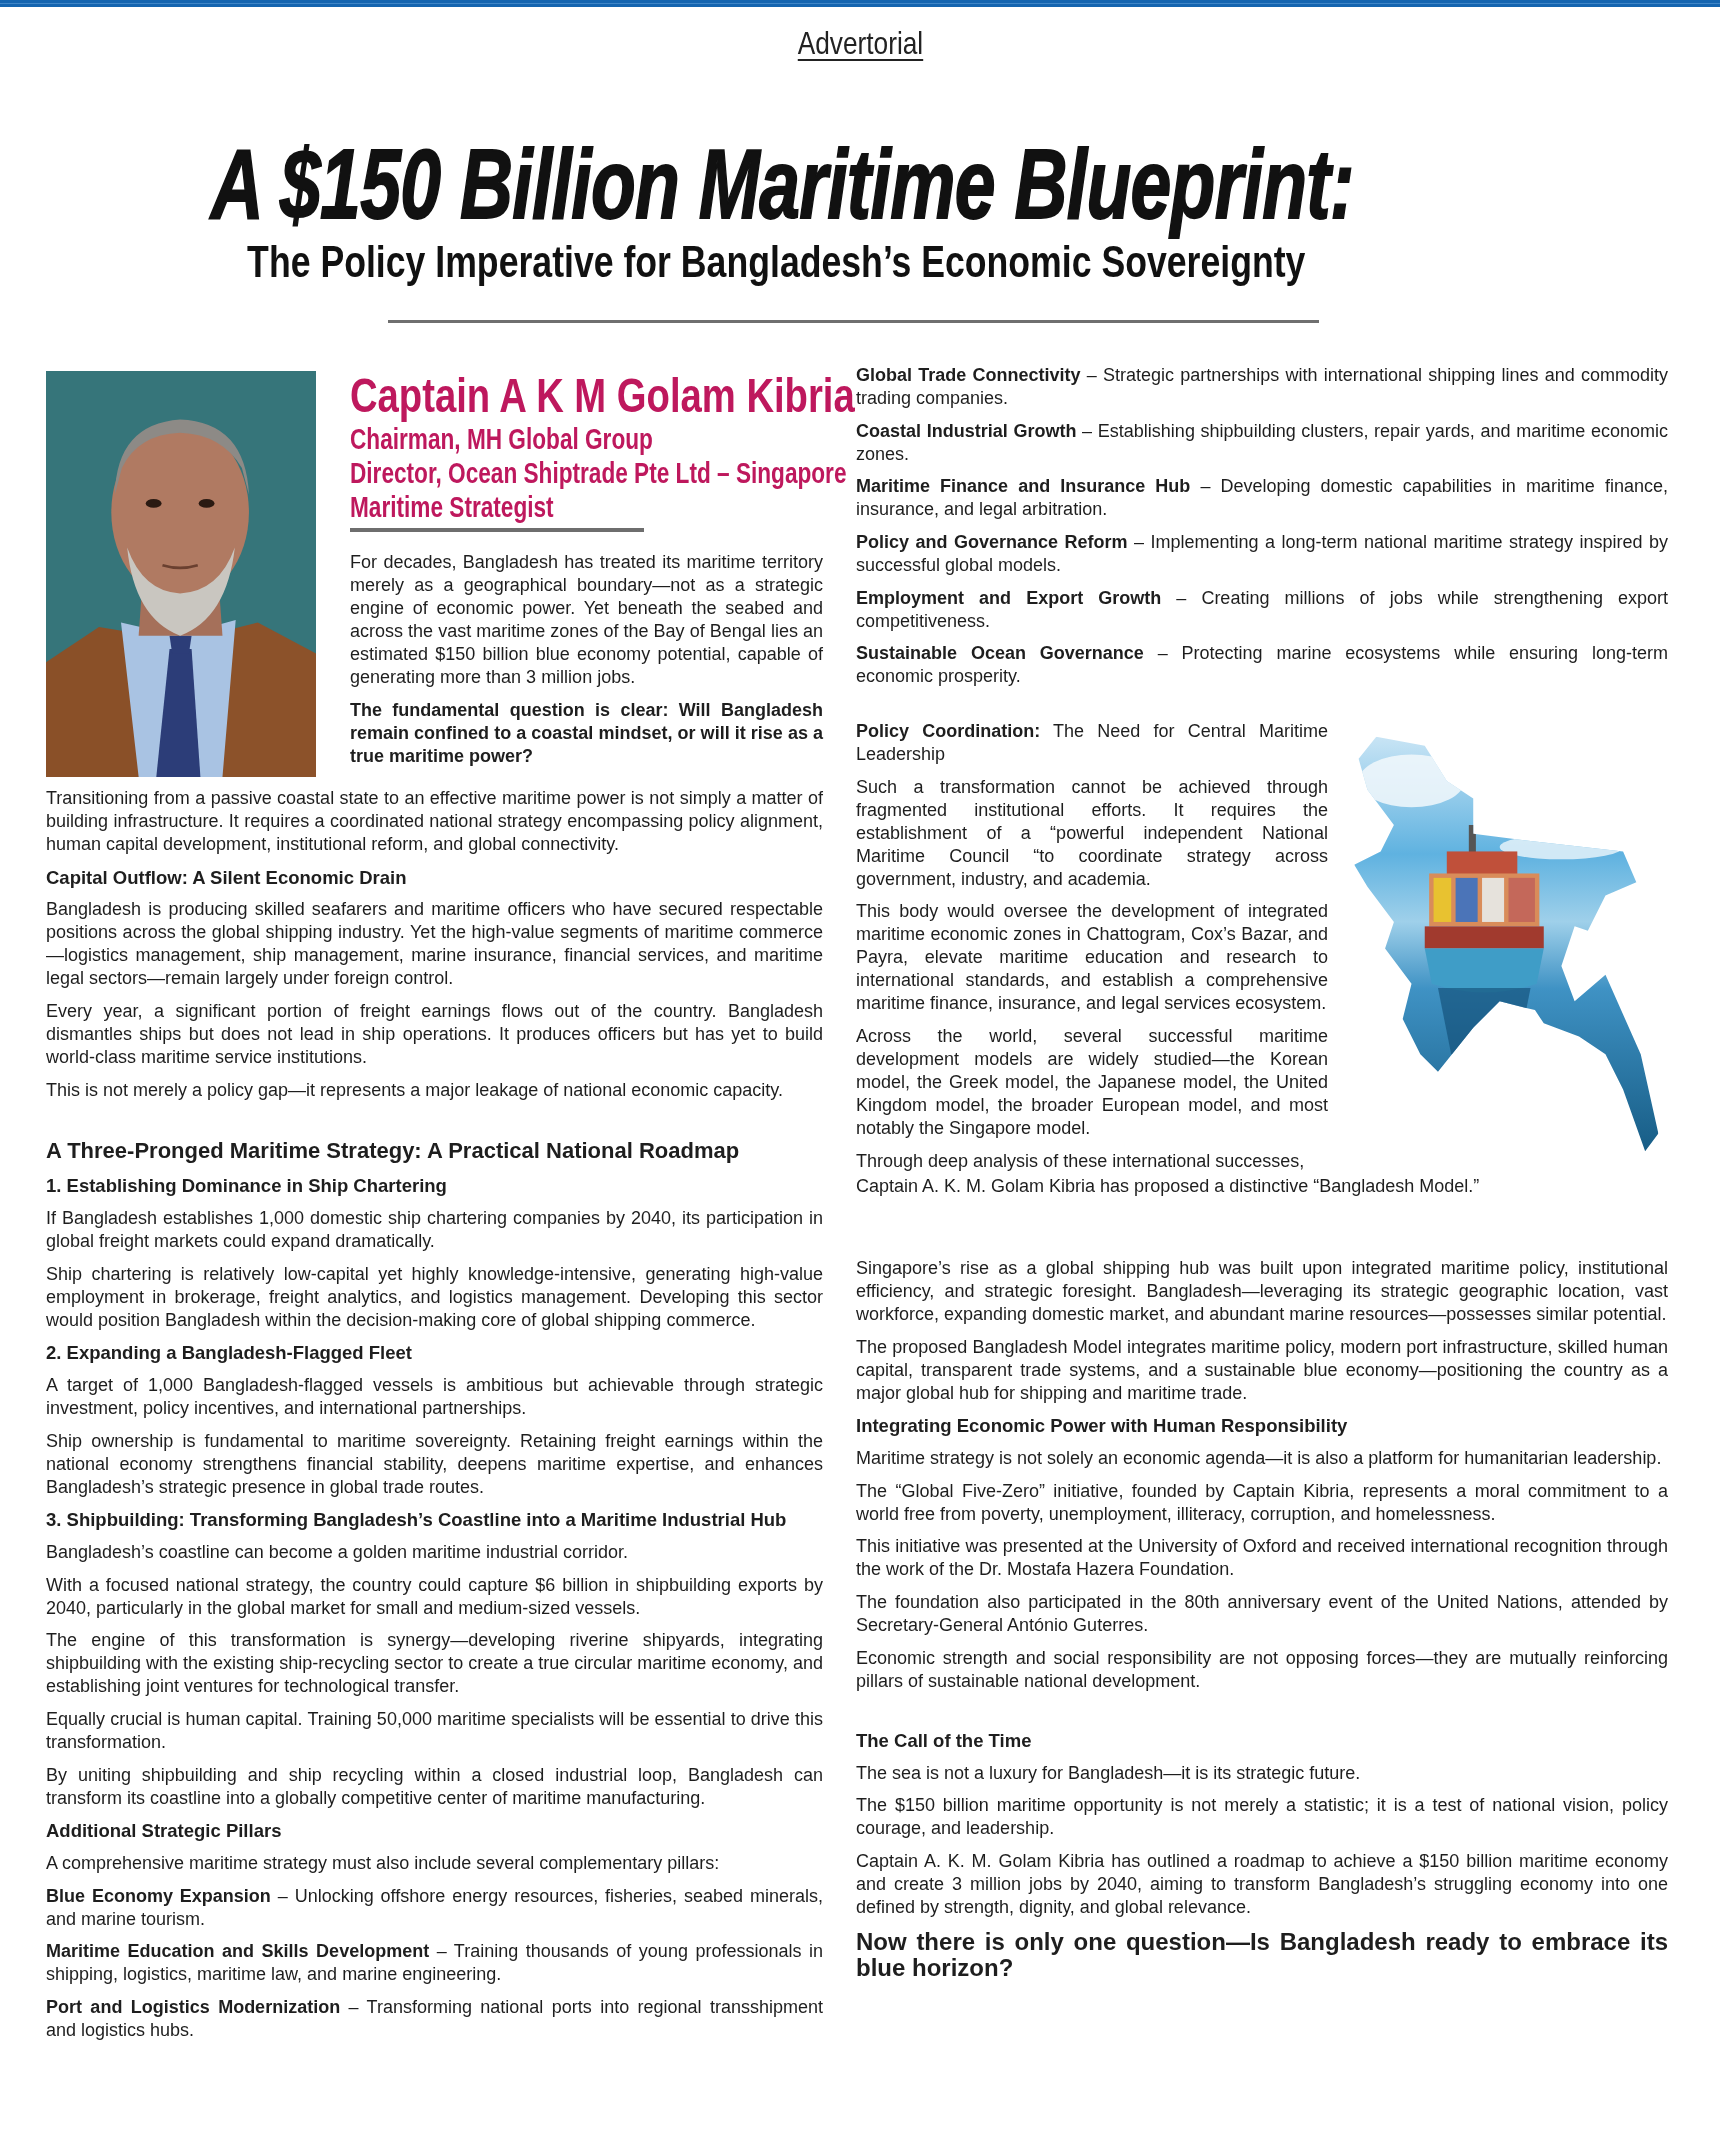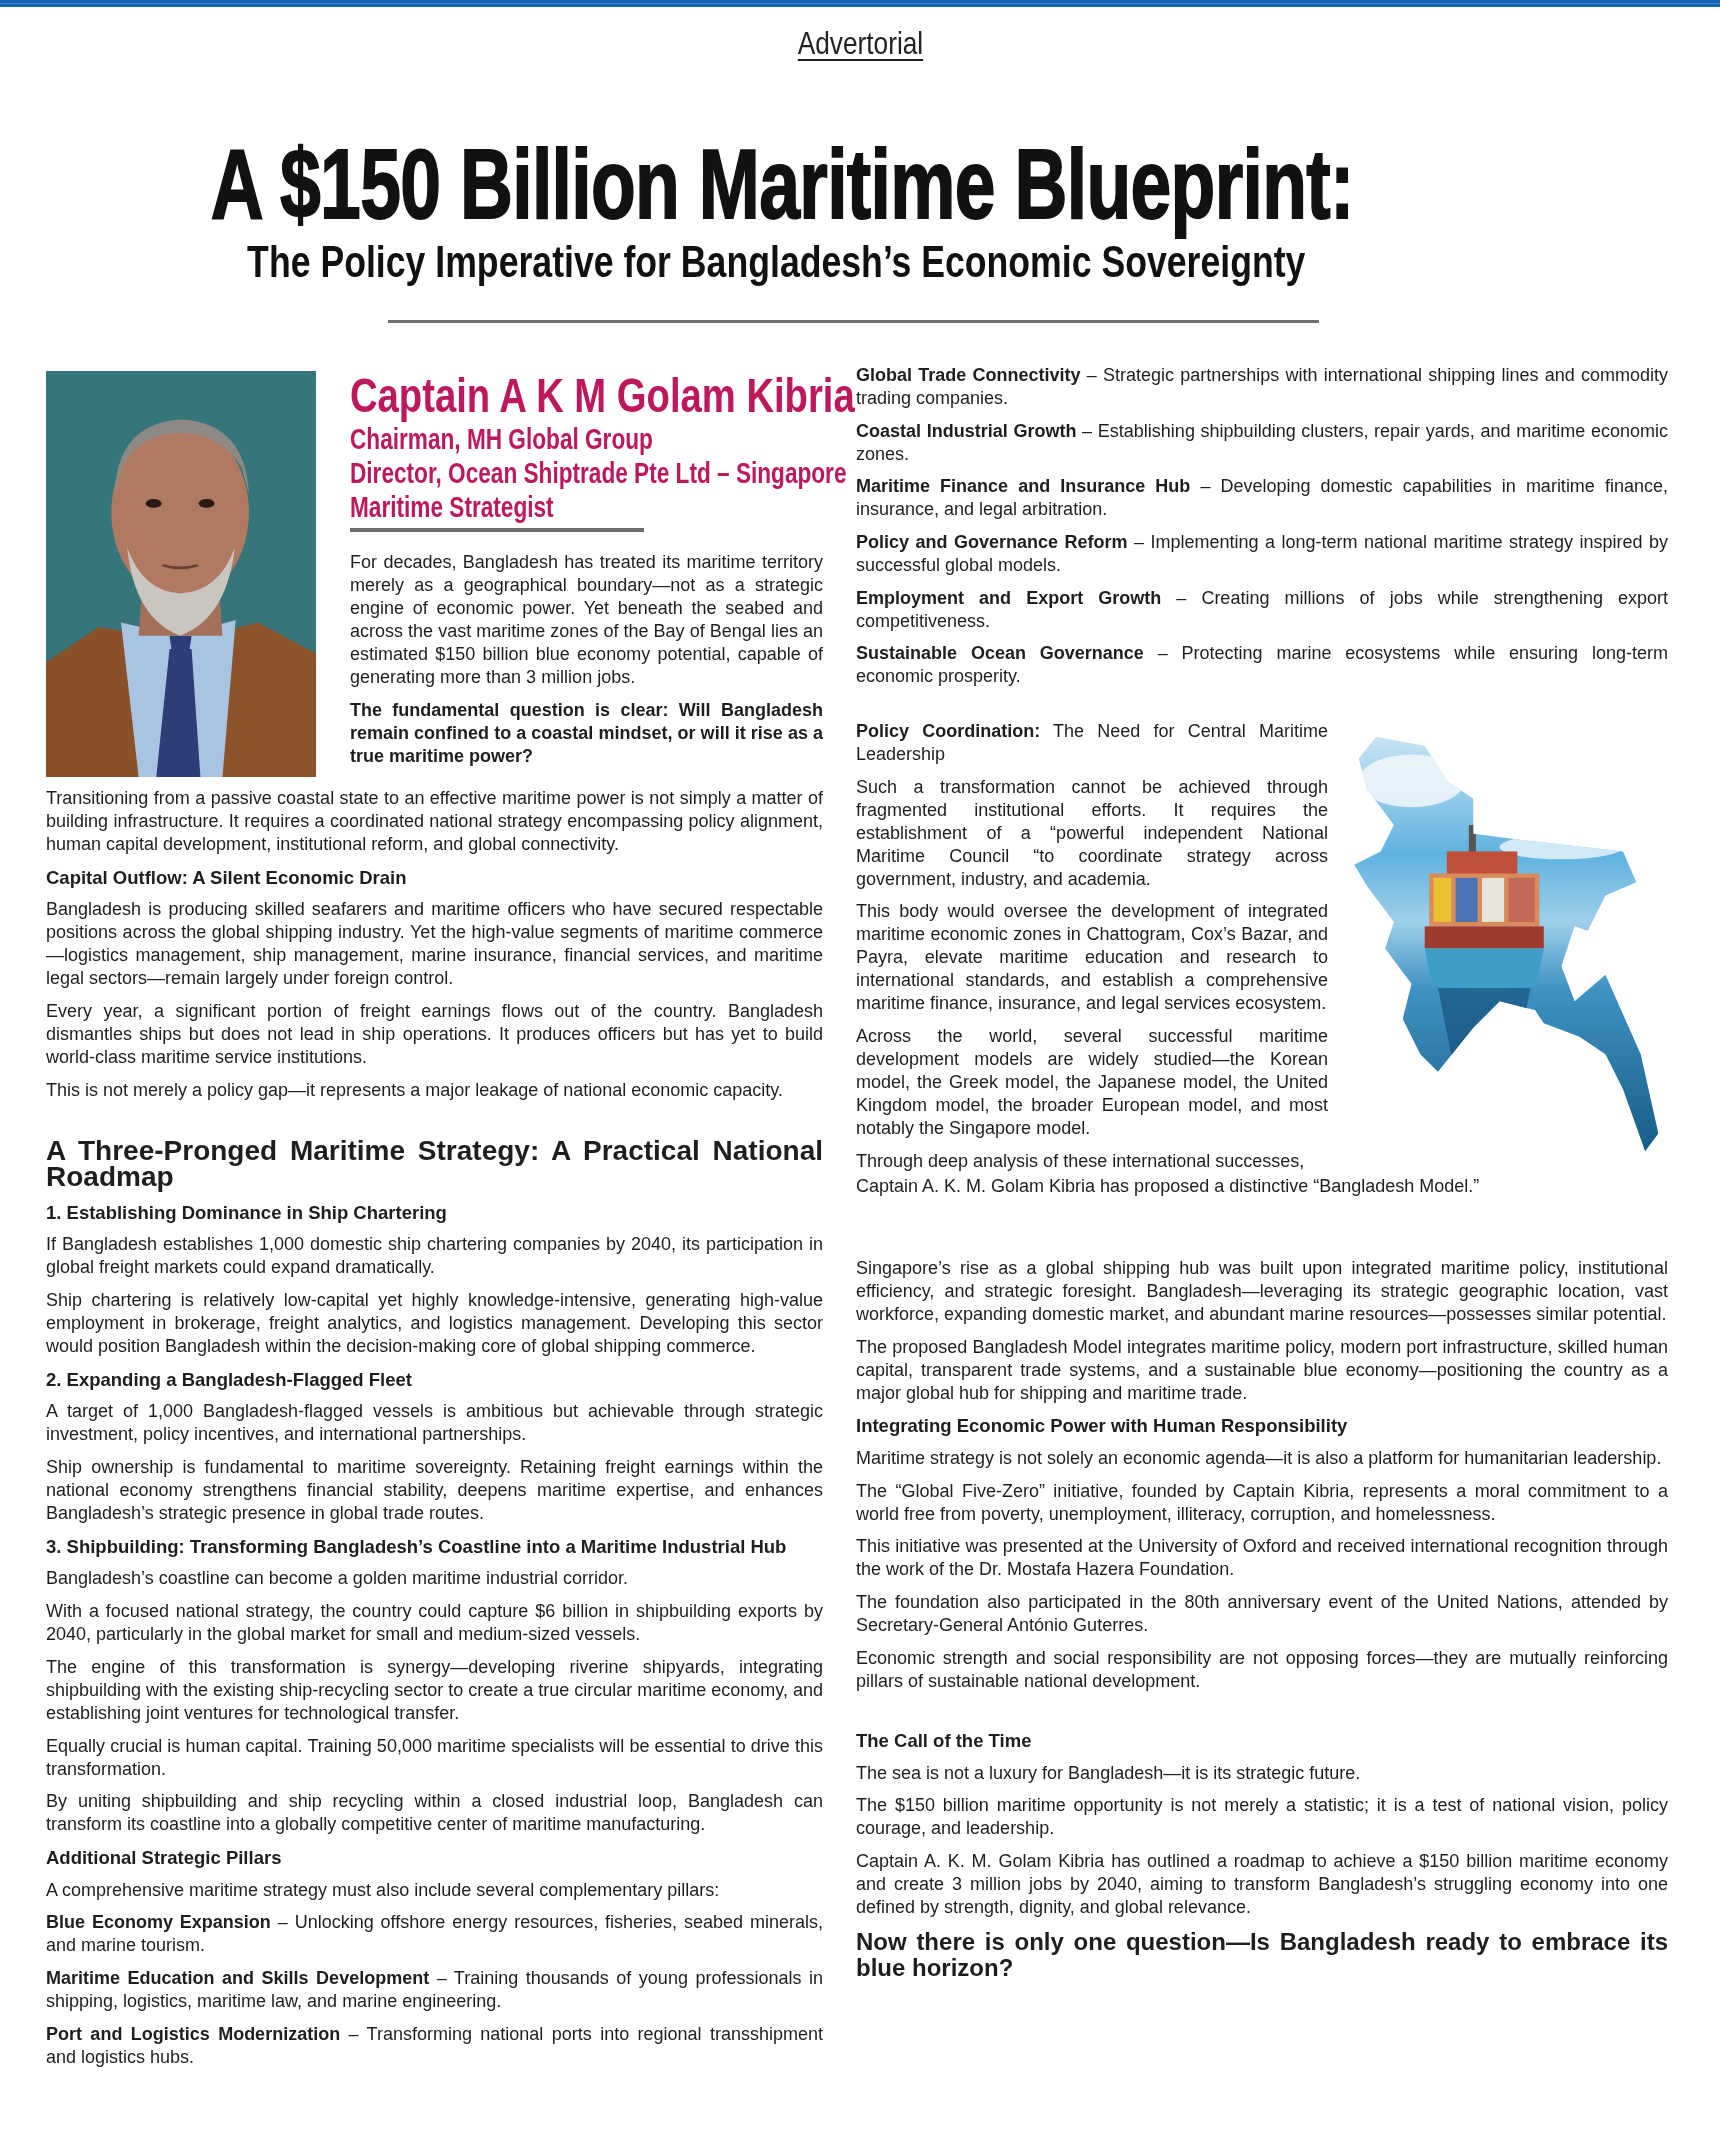--- a/index.html
+++ b/index.html
@@ -4,21 +4,21 @@
 <style>
   html,body{margin:0;padding:0;background:#fff;}
   body{width:1720px;height:2148px;position:relative;overflow:hidden;color:#1e1e1e;
        font-family:"Liberation Sans Narrow","Liberation Sans",sans-serif;}
   .topbar{position:absolute;left:0;top:0;width:1720px;height:7px;background:#1565b0;}
   .topbar::after{content:"";position:absolute;left:0;top:2.6px;width:100%;height:0.9px;background:#3f86c8;}
   .advertorial{position:absolute;top:25px;left:0;width:1720px;text-align:center;}
   .advertorial span{font-family:"Liberation Sans",sans-serif;font-size:32px;color:#222;
        text-decoration:underline;text-underline-offset:5.3px;text-decoration-thickness:1.8px;
        display:inline-block;transform:scaleX(0.82);}
-  .title{position:absolute;top:132px;left:0;width:1564px;text-align:center;}
+  .title{position:absolute;top:132px;left:0;width:1564px;text-align:center;font-style:italic;}
   .title h1{margin:0;font-family:"Liberation Sans",sans-serif;font-weight:900;font-size:99px;
        line-height:104px;color:#111;display:inline-block;transform:scaleX(0.74);letter-spacing:-0.9px;
        -webkit-text-stroke:1.8px #111;}
   .subtitle{position:absolute;top:236px;left:0;width:1552px;text-align:center;}
   .subtitle h2{margin:0;font-family:"Liberation Sans",sans-serif;font-weight:700;font-size:44px;
        line-height:51px;color:#111;display:inline-block;transform:scaleX(0.81);}
   .title-rule{position:absolute;top:320px;left:388px;width:931px;height:2.6px;background:#6f6f6f;}
 
   .photo{position:absolute;left:46px;top:371px;width:270px;height:406px;overflow:hidden;
        background:linear-gradient(180deg,#2f6e74 0%,#3b7b80 45%,#326d72 100%);}
@@ -27,21 +27,21 @@
   .bio{position:absolute;left:350px;top:369px;width:476px;color:#be185d;
        font-family:"Liberation Sans",sans-serif;font-weight:700;}
   .bio .name{font-size:49px;line-height:53px;margin:0;transform:scaleX(0.78);transform-origin:left;white-space:nowrap;}
   .bio .role{font-size:29px;line-height:34px;margin:0;transform:scaleX(0.78);transform-origin:left;white-space:nowrap;}
   .bio-rule{position:absolute;left:350px;top:528px;width:294px;height:3.5px;background:#6e6e6e;}
 
   .text{font-size:18px;line-height:23px;text-align:justify;}
   .text p{margin:0 0 9.7px 0;}
   .b{font-weight:700;}
   h3{margin:0 0 9.7px 0;font-size:18.5px;line-height:23px;font-weight:700;}
-  h3.big{font-size:28px;line-height:26.5px;}
+  h3.big{font-size:22px;line-height:26.5px;}
 
   .col-intro{position:absolute;left:350px;top:551px;width:473px;}
   .col-left{position:absolute;left:46px;top:787px;width:777px;}
   .col-right-top{position:absolute;left:856px;top:364px;width:812px;}
   .col-policy{position:absolute;left:856px;top:720px;width:472px;}
   .map{position:absolute;left:1341px;top:719px;width:335px;height:450px;}
   .col-right-bottom{position:absolute;left:856px;top:1257px;width:812px;}
   .spacer-lg{height:26.5px;}
 </style>
 </head>

